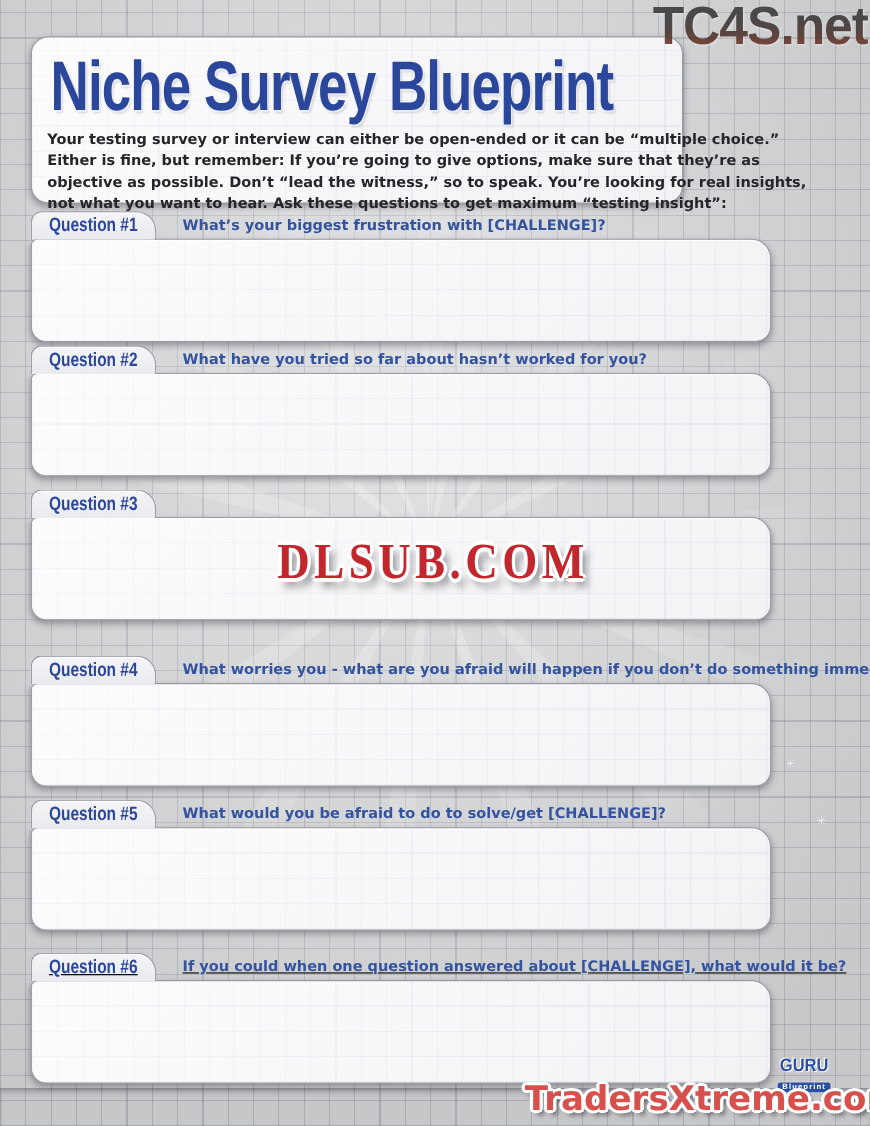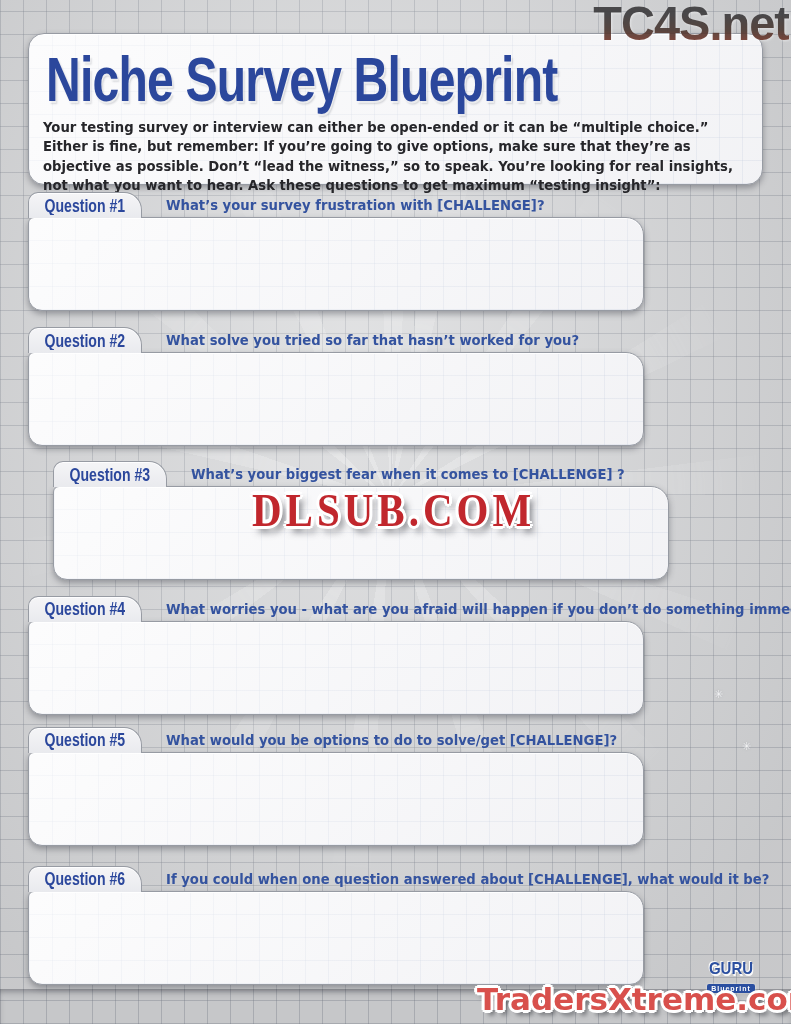--- a/index.html
+++ b/index.html
@@ -27,35 +27,35 @@
   .panel {
     background-color:#f7f7f9;
     background-image:
       linear-gradient(135deg, rgba(255,255,255,0.65), rgba(228,229,234,0.25)),
       repeating-linear-gradient(0deg, rgba(168,182,208,0.22) 0 1px, transparent 1px 23px),
       repeating-linear-gradient(90deg, rgba(168,182,208,0.22) 0 1px, transparent 1px 23px);
     border:1px solid #979ba3;
     box-shadow:0 3px 6px rgba(58,60,68,0.42), inset 0 1px 0 rgba(255,255,255,0.9);
   }
 
-  .header-panel { position:absolute; left:28px; top:33px; width:735px; height:152px;
+  .header-panel { position:absolute; left:28px; top:33px; width:593px; height:152px;
     border-radius:16px; z-index:10; }
   .page-title {
     position:absolute; left:17px; top:8px; white-space:nowrap;
     font-weight:bold; font-size:58px; letter-spacing:-1px; color:#2b479c;
     transform:scale(0.83,1.10); transform-origin:left top;
     text-shadow:1px 1px 0 rgba(255,255,255,0.55), 2px 2px 2px rgba(40,45,60,0.18);
   }
   .intro-text {
     position:absolute; left:14px; top:84px; width:708px;
     font-family:"DejaVu Sans", sans-serif; font-weight:bold;
     font-size:13.2px; line-height:1.46; color:#26262a;
   }
 
-  .section { position:absolute; left:28px; width:616px; z-index:10; }
+  .section { position:absolute; left:28px; width:673px; z-index:10; }
   .q-header { display:flex; align-items:flex-end; height:26px; }
   .q-tab {
     position:relative; width:114px; height:26px; flex:none;
     background:linear-gradient(180deg,#f5f5f7,#e9eaee);
     border:1px solid #979ba3; border-bottom:none;
     border-radius:10px 18px 0 0;
     box-shadow:inset 0 1px 0 rgba(255,255,255,0.9);
     display:flex; align-items:center; justify-content:center; z-index:2;
   }
   .q-tab-label { font-weight:bold; font-size:16px; color:#2b479c; white-space:nowrap;
@@ -124,66 +124,65 @@
   <div class="header-panel panel">
     <div class="page-title">Niche Survey Blueprint</div>
     <div class="intro-text">Your testing survey or interview can either be open-ended or it can be “multiple choice.” Either is fine, but remember: If you’re going to give options, make sure that they’re as objective as possible. Don’t “lead the witness,” so to speak. You’re looking for real insights, not what you want to hear. Ask these questions to get maximum “testing insight”:</div>
   </div>
 
   <div class="section" style="top:192px;">
     <div class="q-header">
       <div class="q-tab">
         <span class="q-tab-label">Question #1</span>
       </div>
-      <span class="q-text">What’s your survey frustration with [CHALLENGE]?</span>
-    </div>
-    <div class="answer-box panel"></div>
-  </div>
-
-  <div class="section" style="top:327px;">
+      <span class="q-text">What’s your biggest frustration with [CHALLENGE]?</span>
+    </div>
+    <div class="answer-box panel"></div>
+  </div>
+
+  <div class="section" style="top:314px;">
     <div class="q-header">
       <div class="q-tab">
         <span class="q-tab-label">Question #2</span>
       </div>
-      <span class="q-text">What solve you tried so far that hasn’t worked for you?</span>
-    </div>
-    <div class="answer-box panel"></div>
-  </div>
-
-  <div class="section" style="top:461px;margin-left:25px;">
+      <span class="q-text">What have you tried so far about hasn’t worked for you?</span>
+    </div>
+    <div class="answer-box panel"></div>
+  </div>
+
+  <div class="section" style="top:445px;">
     <div class="q-header">
       <div class="q-tab">
         <span class="q-tab-label">Question #3</span>
       </div>
-      <span class="q-text">What’s your biggest fear when it comes to [CHALLENGE] ?</span>
     </div>
     <div class="answer-box panel"></div>
   </div>
 
   <div class="section" style="top:596px;">
     <div class="q-header">
       <div class="q-tab">
         <span class="q-tab-label">Question #4</span>
       </div>
       <span class="q-text">What worries you - what are you afraid will happen if you don’t do something immediately?</span>
     </div>
     <div class="answer-box panel"></div>
   </div>
 
   <div class="section" style="top:727px;">
     <div class="q-header">
       <div class="q-tab">
         <span class="q-tab-label">Question #5</span>
       </div>
-      <span class="q-text">What would you be options to do to solve/get [CHALLENGE]?</span>
-    </div>
-    <div class="answer-box panel"></div>
-  </div>
-
-  <div class="section" style="top:866px;">
+      <span class="q-text">What would you be afraid to do to solve/get [CHALLENGE]?</span>
+    </div>
+    <div class="answer-box panel"></div>
+  </div>
+
+  <div class="section" style="top:866px;text-decoration:underline;">
     <div class="q-header">
       <div class="q-tab">
         <span class="q-tab-label">Question #6</span>
       </div>
       <span class="q-text">If you could when one question answered about [CHALLENGE], what would it be?</span>
     </div>
     <div class="answer-box panel"></div>
   </div>
 
   <div class="bottom-edge"></div>

